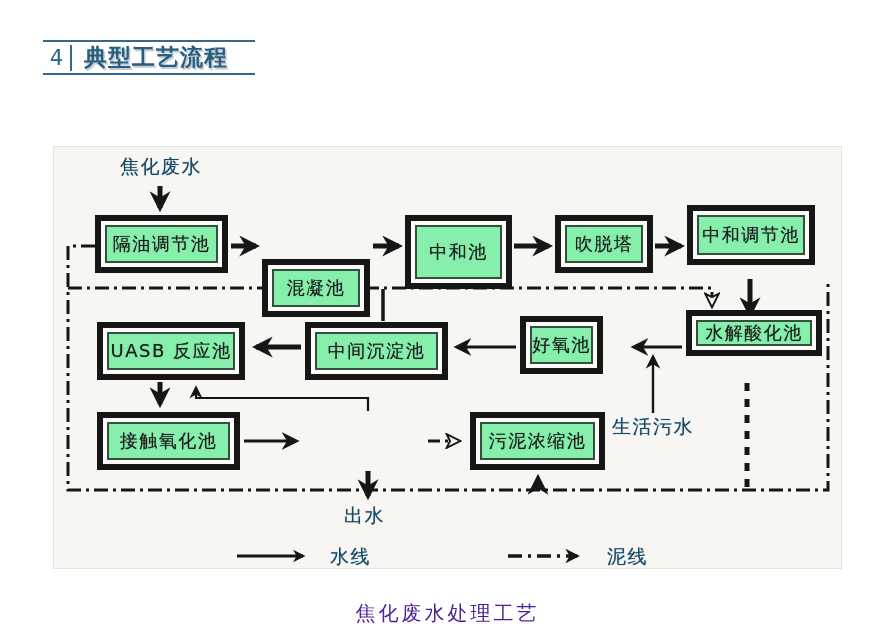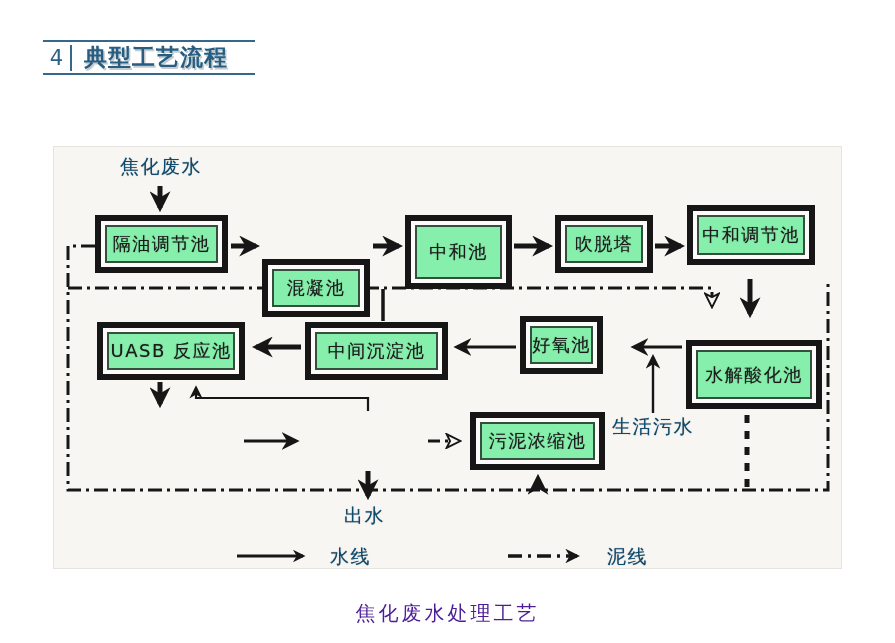--- a/index.html
+++ b/index.html
@@ -104,22 +104,23 @@
 
   <div class="node" style="left:95px;top:215px;width:133px;height:58px;">隔油调节池</div>
   <div class="node" style="left:262px;top:215px;width:108px;height:58px;margin-top:44px;">混凝池</div>
   <div class="node" style="left:405px;top:215px;width:107px;height:74px;">中和池</div>
   <div class="node" style="left:555px;top:215px;width:98px;height:58px;">吹脱塔</div>
   <div class="node" style="left:687px;top:205px;width:128px;height:60px;">中和调节池</div>
 
   <div class="node" style="left:97px;top:322px;width:148px;height:58px;">UASB 反应池</div>
   <div class="node" style="left:305px;top:322px;width:143px;height:58px;">中间沉淀池</div>
   <div class="node" style="left:520px;top:316px;width:83px;height:58px;">好氧池</div>
-  <div class="node" style="left:686px;top:340px;width:136px;height:69px;">水解酸化池</div>
+  <div class="node" style="left:686px;top:310px;width:136px;height:46px;">水解酸化池</div>
 
+  <div class="node" style="left:97px;top:412px;width:143px;height:58px;">接触氧化池</div>
   <div class="node" style="left:470px;top:412px;width:135px;height:58px;">污泥浓缩池</div>
 
   <div class="flabel" style="left:120px;top:154px;">焦化废水</div>
   <div class="flabel" style="left:612px;top:414px;">生活污水</div>
   <div class="flabel" style="left:344px;top:503px;">出水</div>
   <div class="flabel" style="left:330px;top:544px;">水线</div>
   <div class="flabel" style="left:607px;top:544px;">泥线</div>
 
   <div class="caption">焦化废水处理工艺</div>
 

